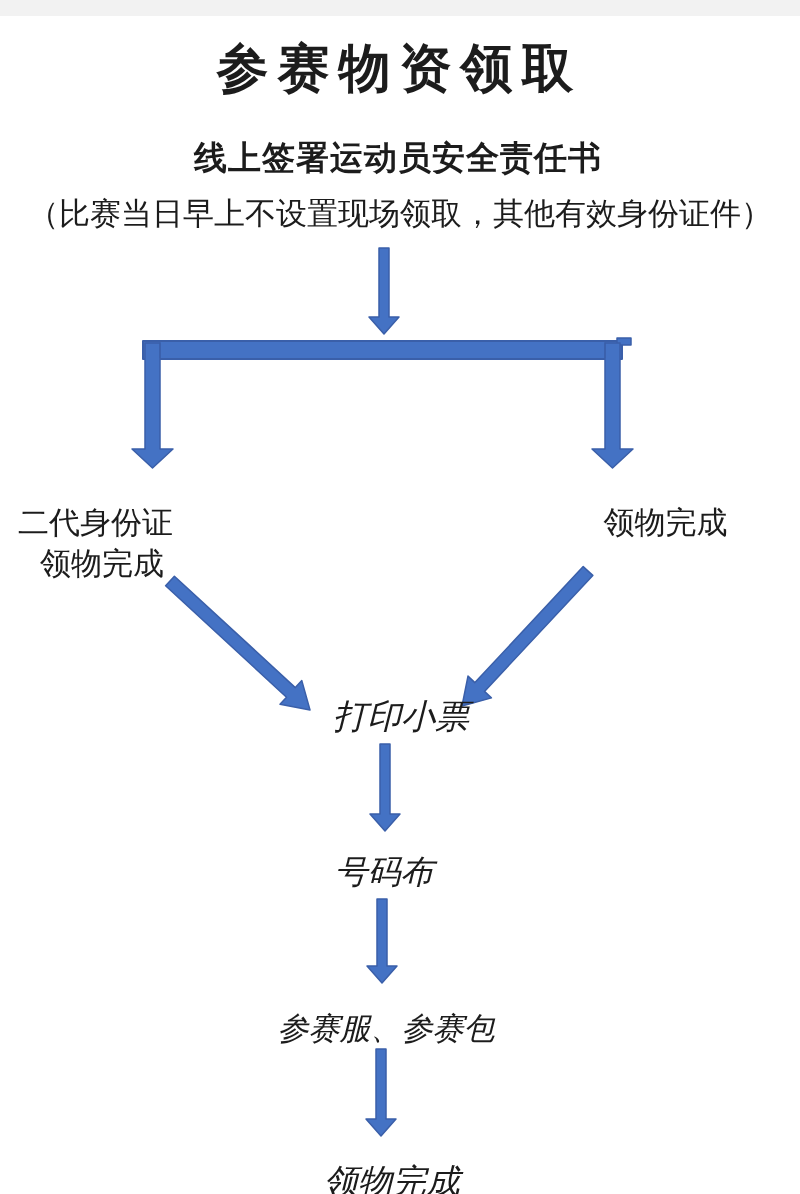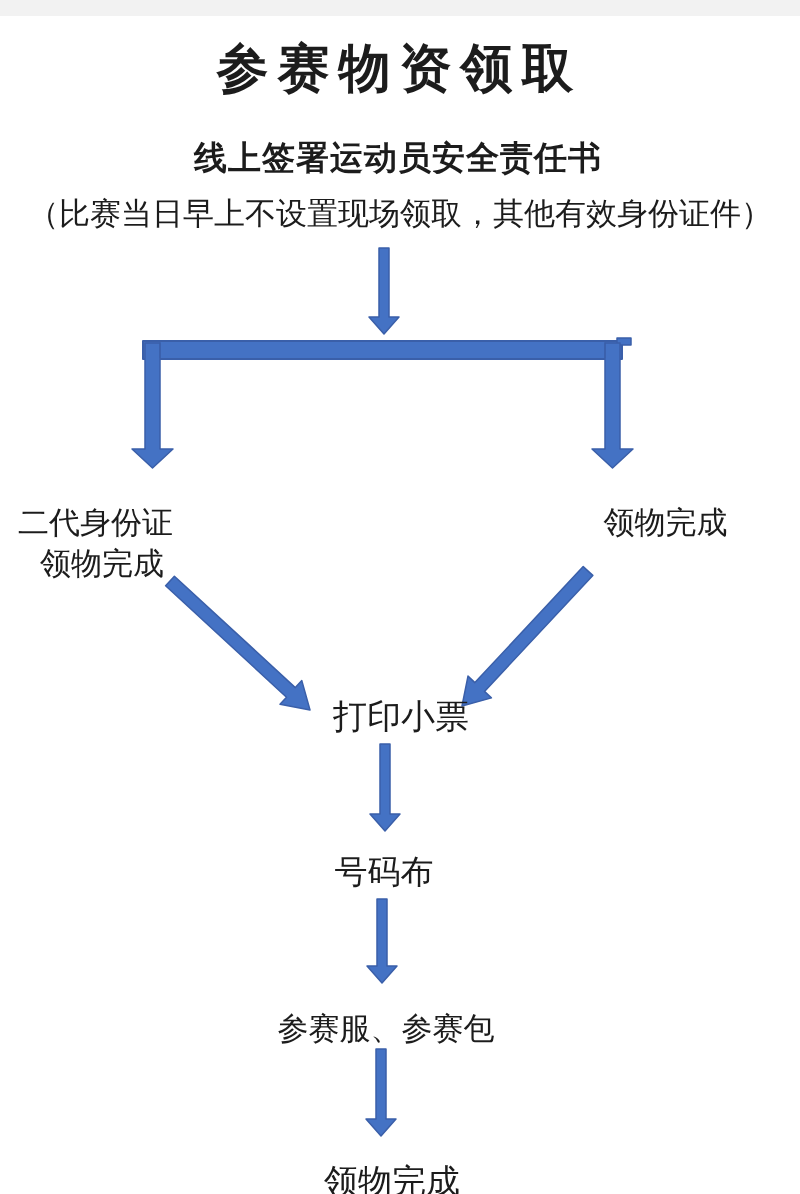--- a/index.html
+++ b/index.html
@@ -35,21 +35,21 @@
   .note{
     top:177px;font-size:31px;font-weight:500;
   }
 
   .branch{font-size:31px;line-height:41px;font-weight:500;}
   .branch-left{left:18px;top:486px;width:206px;text-align:left;}
   .branch-left .line2{margin-left:22px;}
   .branch-right{left:515px;top:486px;width:245px;text-align:center;}
   .branch-right .line2{margin-left:56px;}
 
-  .step{font-weight:500;}
+  .step{font-weight:500;font-style:italic;}
   .step-print{top:678px;font-size:34px;transform:translateX(1px);}
   .step-bib{top:834px;font-size:33px;transform:translateX(-16px);}
   .step-kit{top:992px;font-size:31px;transform:translateX(-14px);}
   .step-done{top:1143px;font-size:34px;transform:translateX(-8px);}
 
   svg.connectors{position:absolute;left:0;top:0;pointer-events:none;}
   svg.connectors .shape{
     fill:var(--arrow-fill);
     stroke:var(--arrow-stroke);
     stroke-width:1.5;

